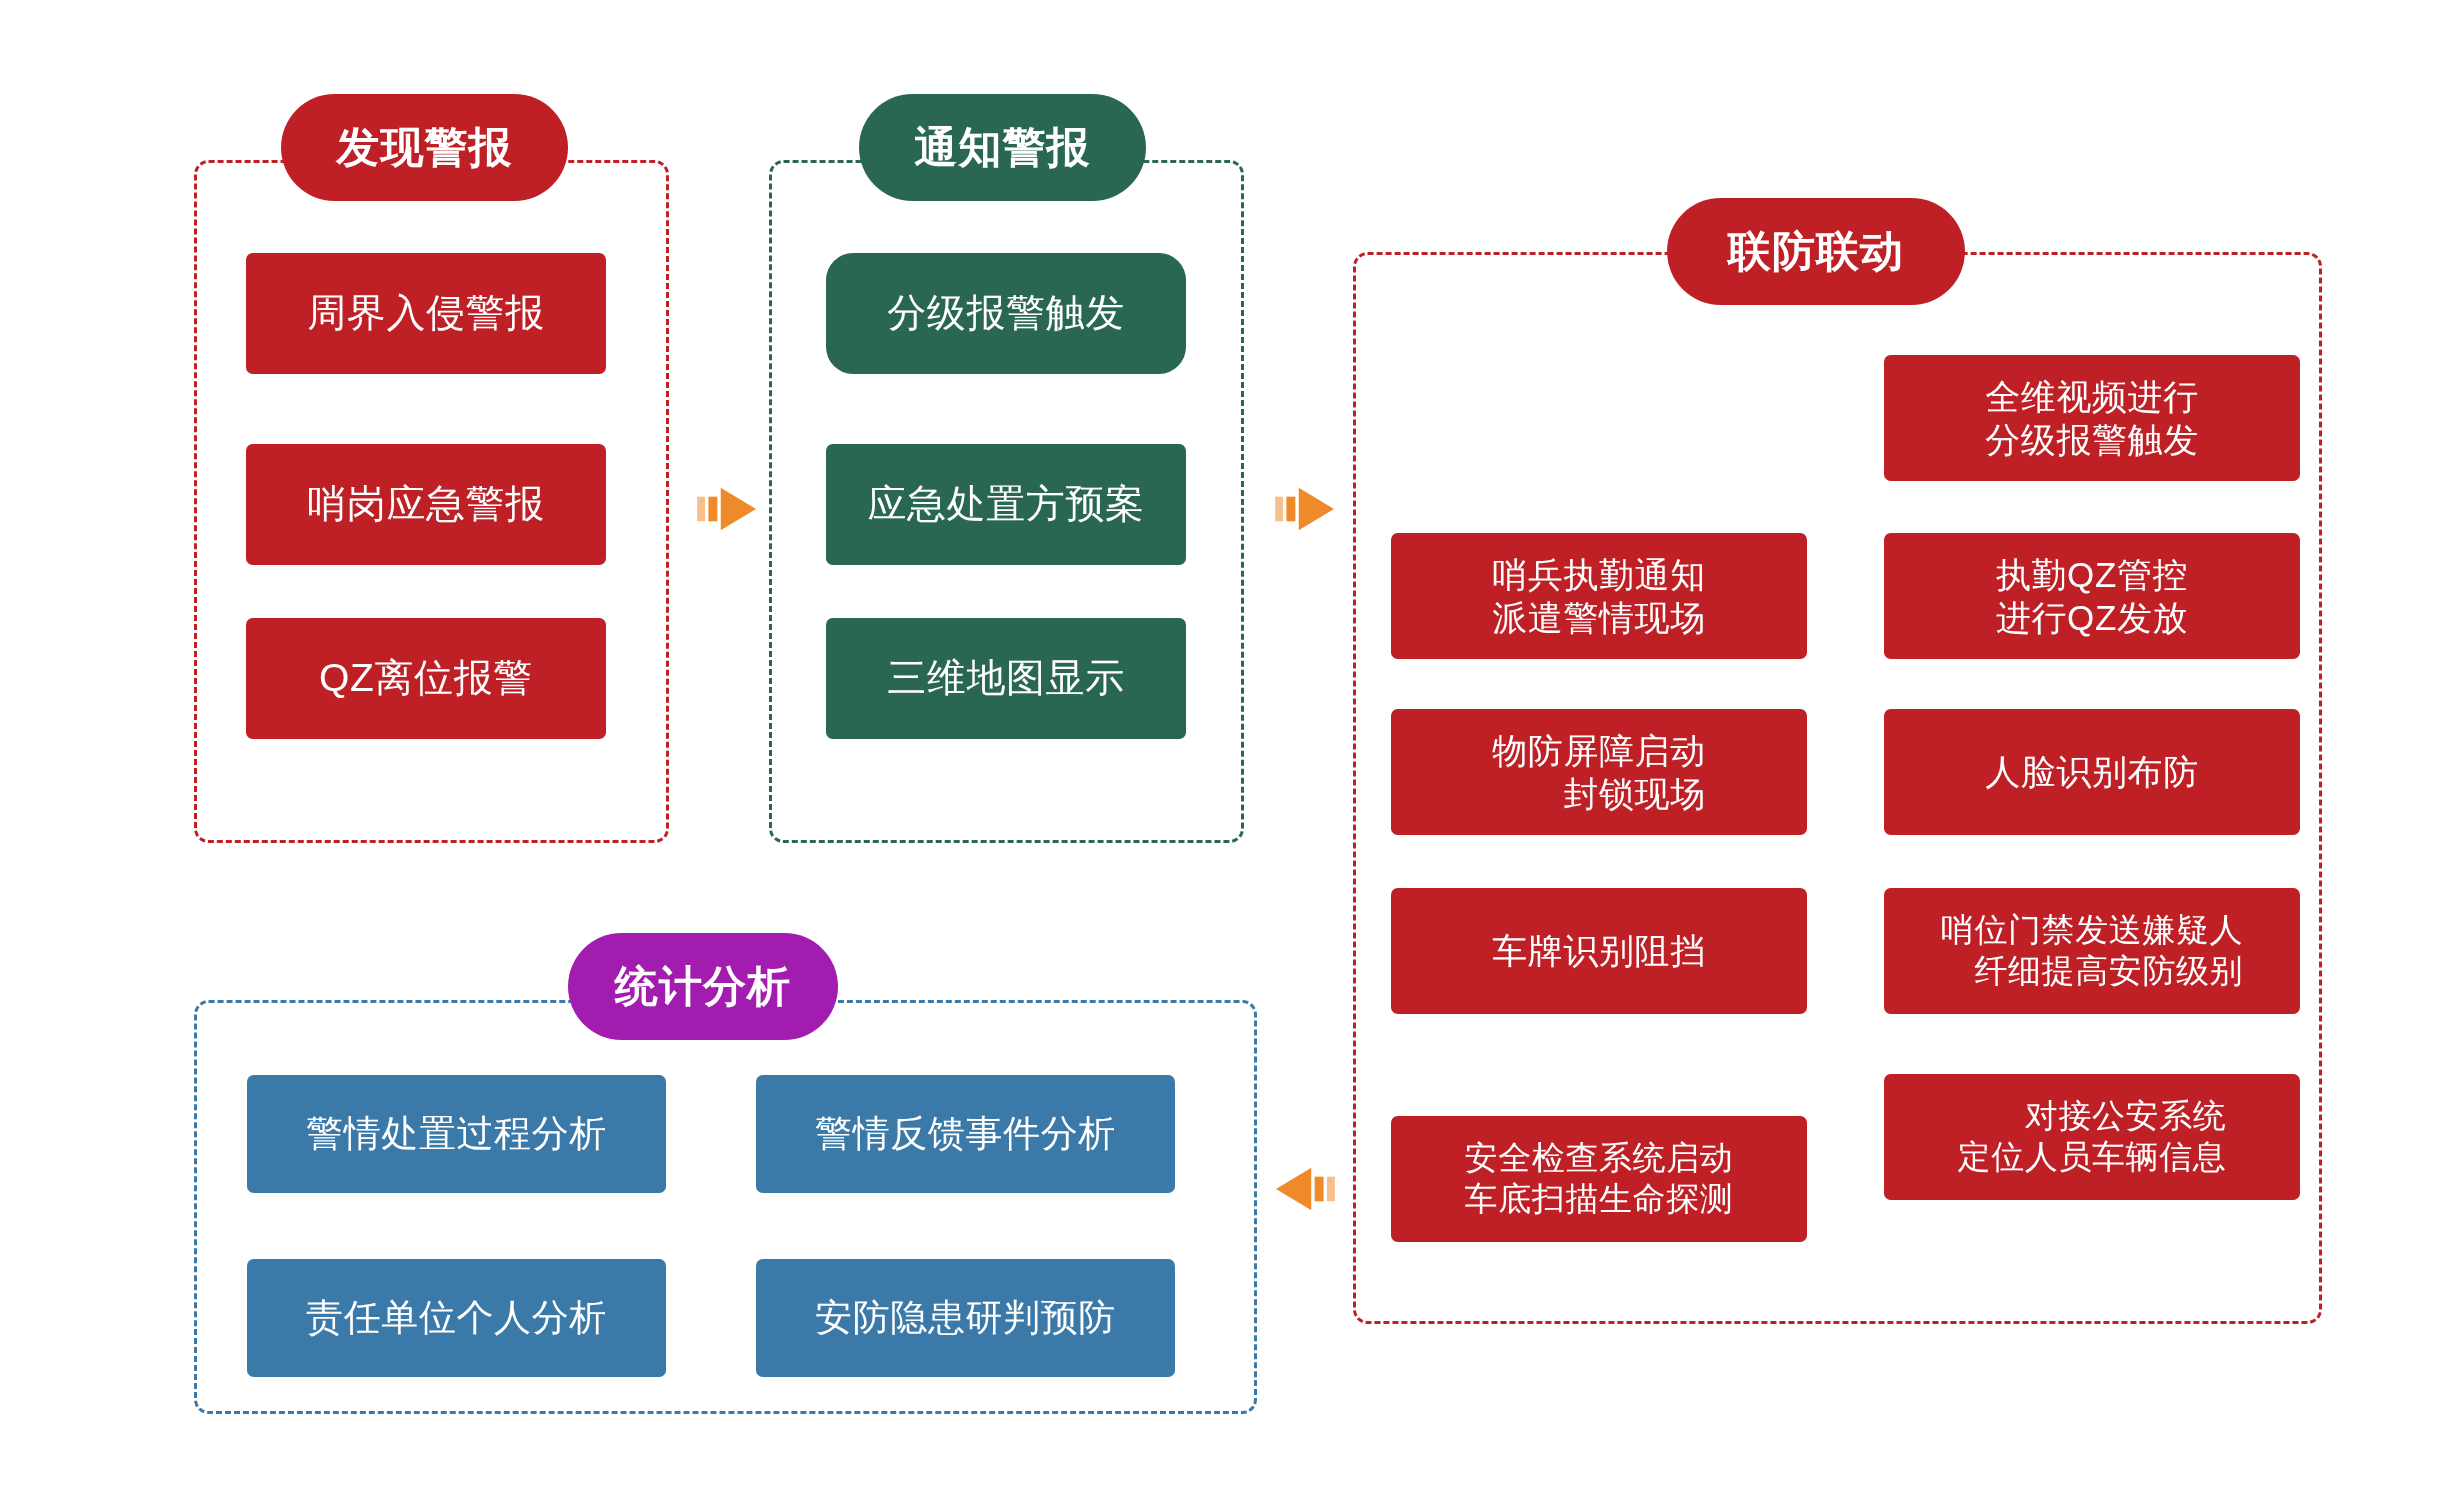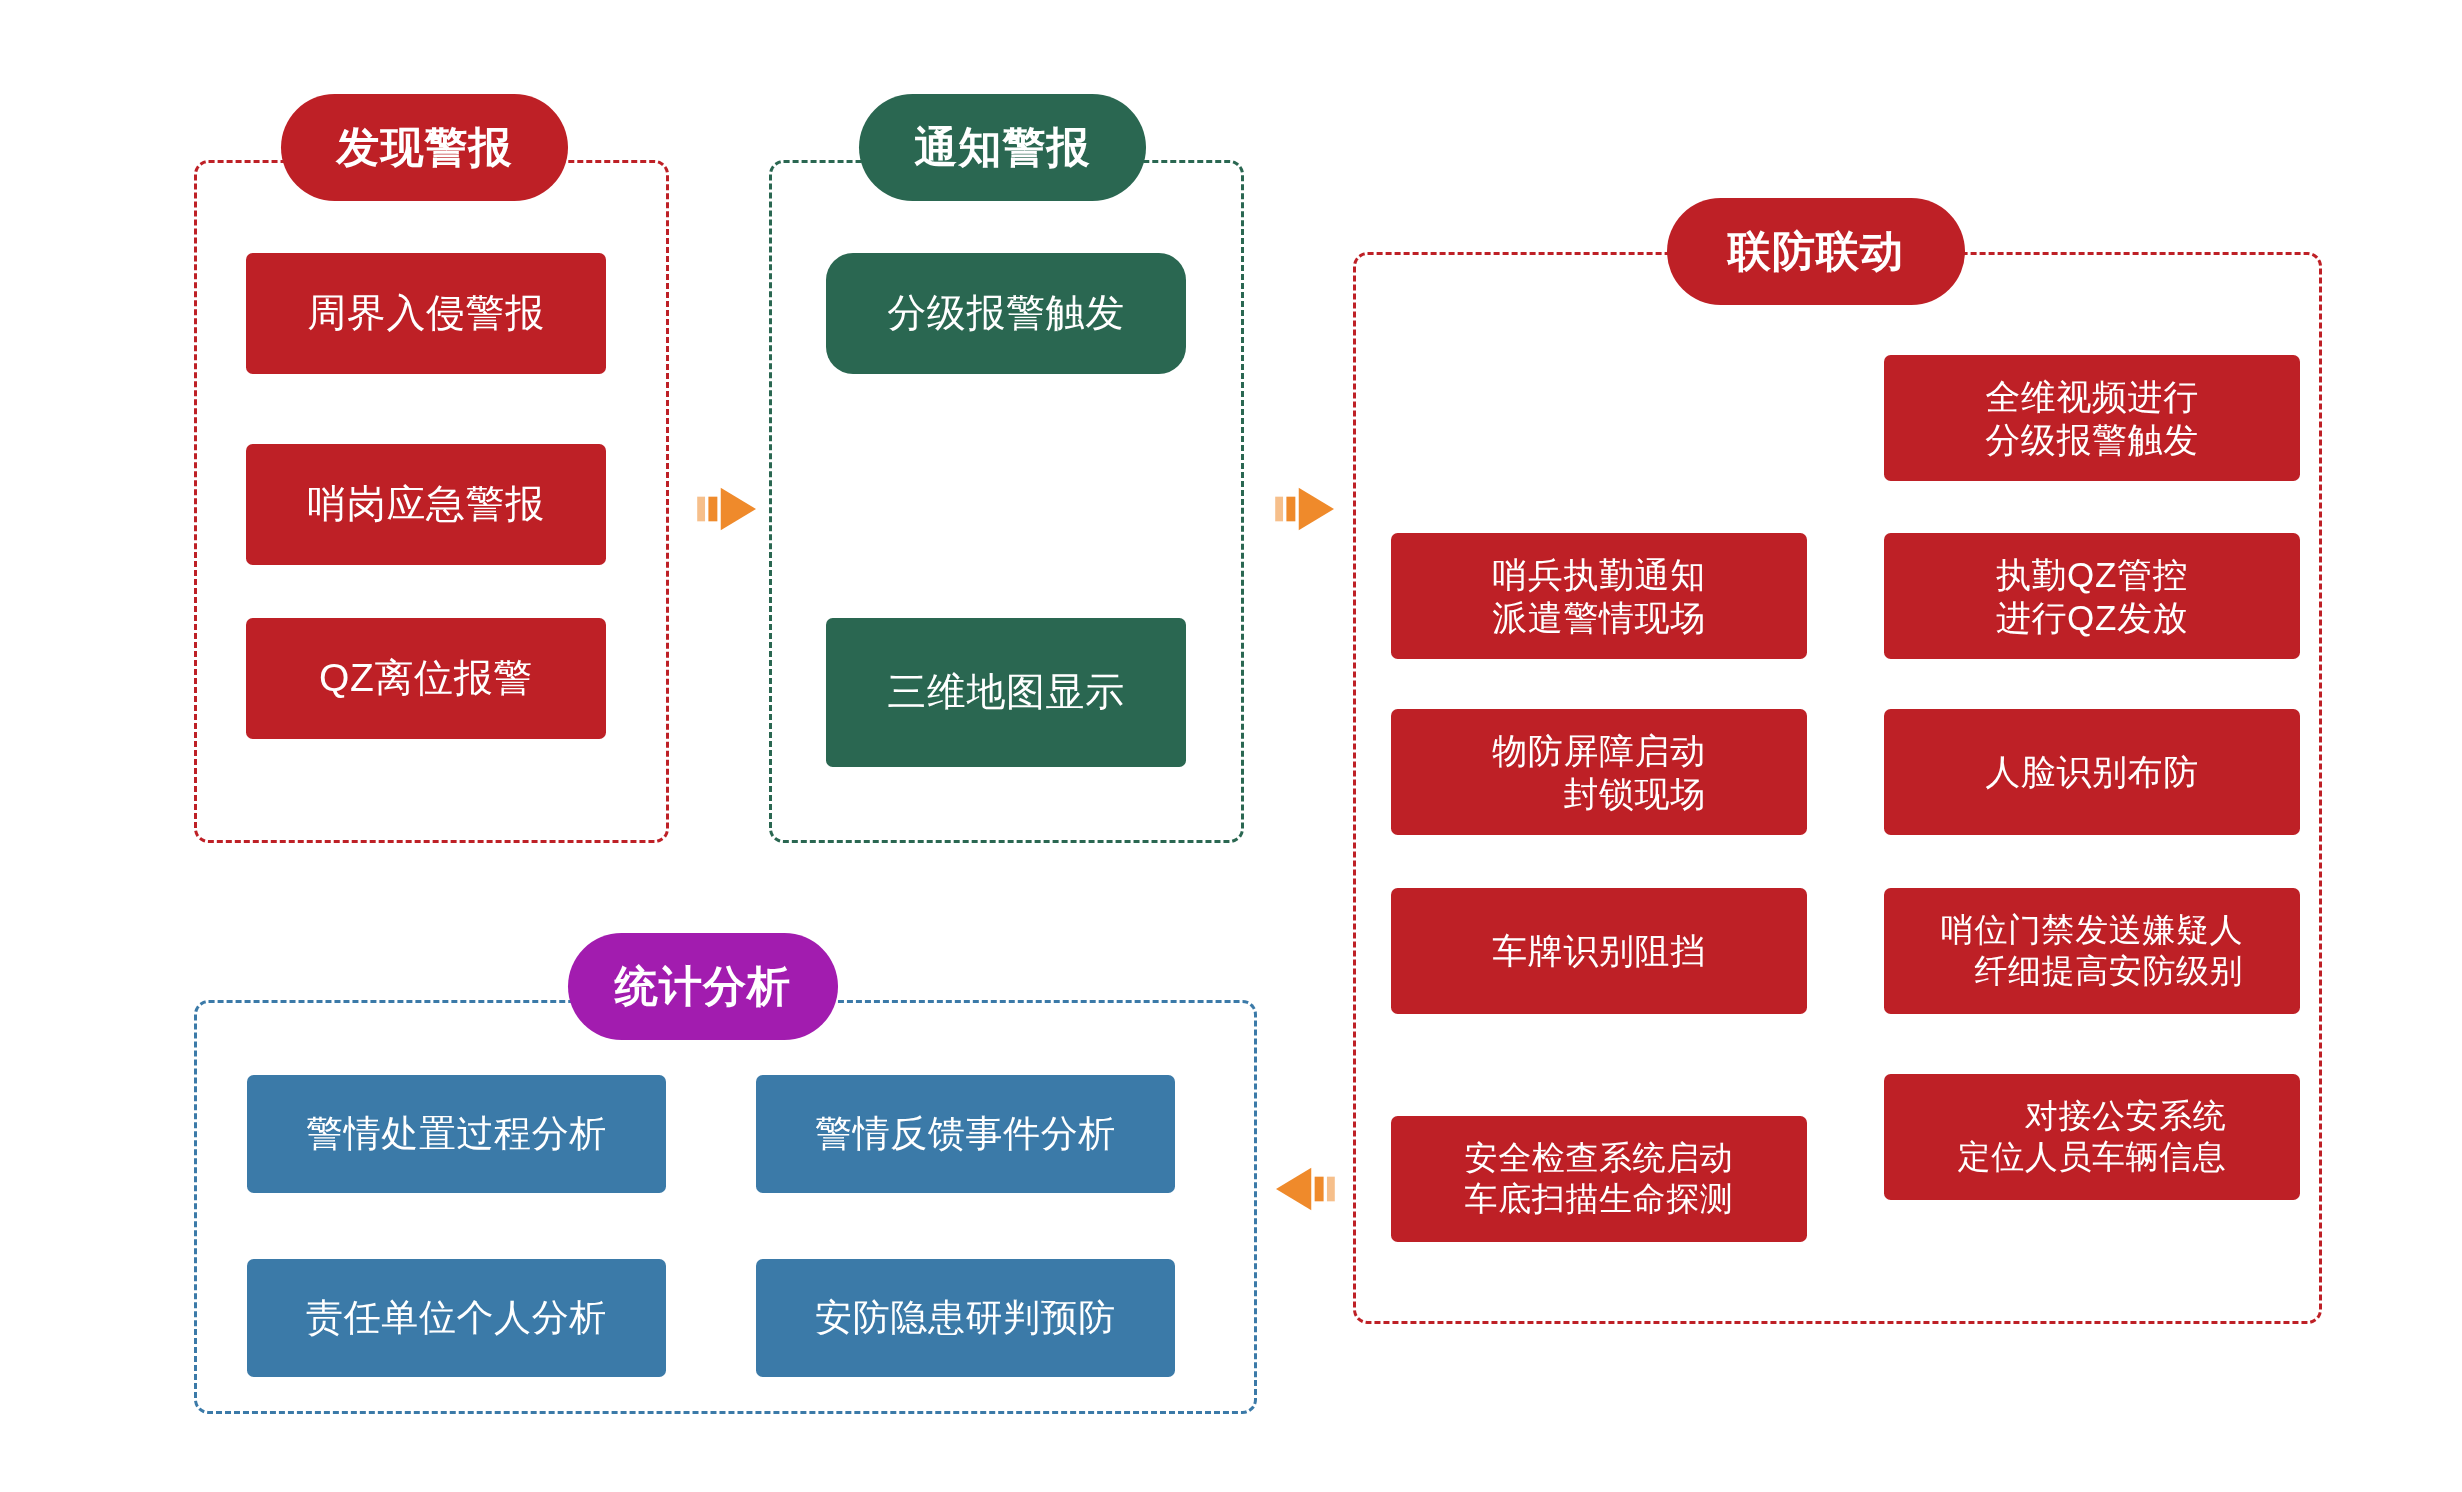--- a/index.html
+++ b/index.html
@@ -83,22 +83,27 @@
   <div class="pill green" style="left:859px;top:94px;width:287px;height:107px;font-size:43px;">
     <span>通知警报</span>
   </div>
 
   <div class="card green" style="left:826px;top:253px;width:360px;height:121px;font-size:39px;border-radius:27px;">
     <span class="lines">
       <span>分级报警触发</span>
     </span>
   </div>
 
-
-  <div class="card green" style="left:826px;top:618px;width:360px;height:149px;font-size:39px;">
+  <div class="card green" style="left:826px;top:444px;width:360px;height:121px;font-size:39px;">
+    <span class="lines">
+      <span>应急处置方预案</span>
+    </span>
+  </div>
+
+  <div class="card green" style="left:826px;top:618px;width:360px;height:121px;font-size:39px;">
     <span class="lines">
       <span>三维地图显示</span>
     </span>
   </div>
 
   <div class="arrow" style="left:1275px;top:481px;width:62px;height:56px;">
     <svg width="62" height="56" viewBox="0 0 110 100">
       <rect x="0" y="28" width="14" height="44" fill="#EF8A2B" opacity="0.55"></rect>
       <rect x="20" y="28" width="16" height="44" fill="#EF8A2B"></rect>
       <polygon points="42,12 42,88 105,50" fill="#EF8A2B"></polygon>

